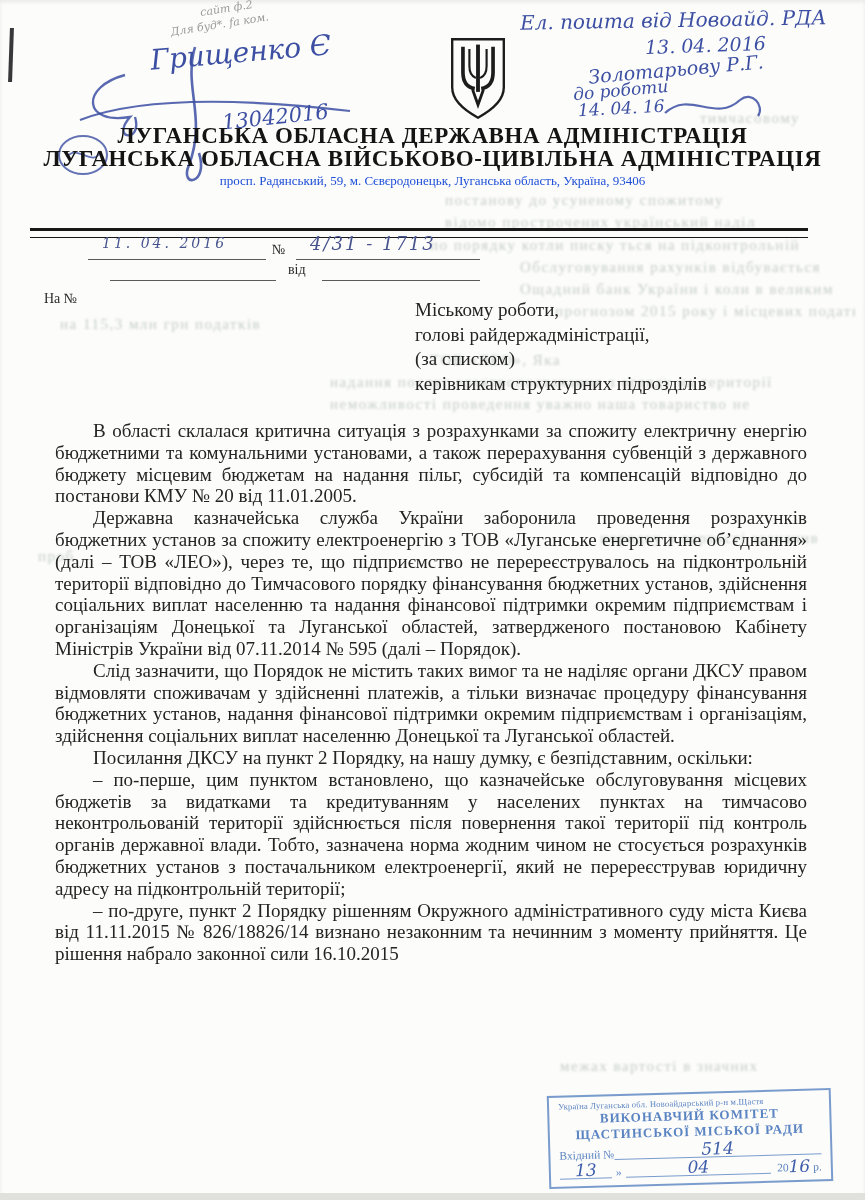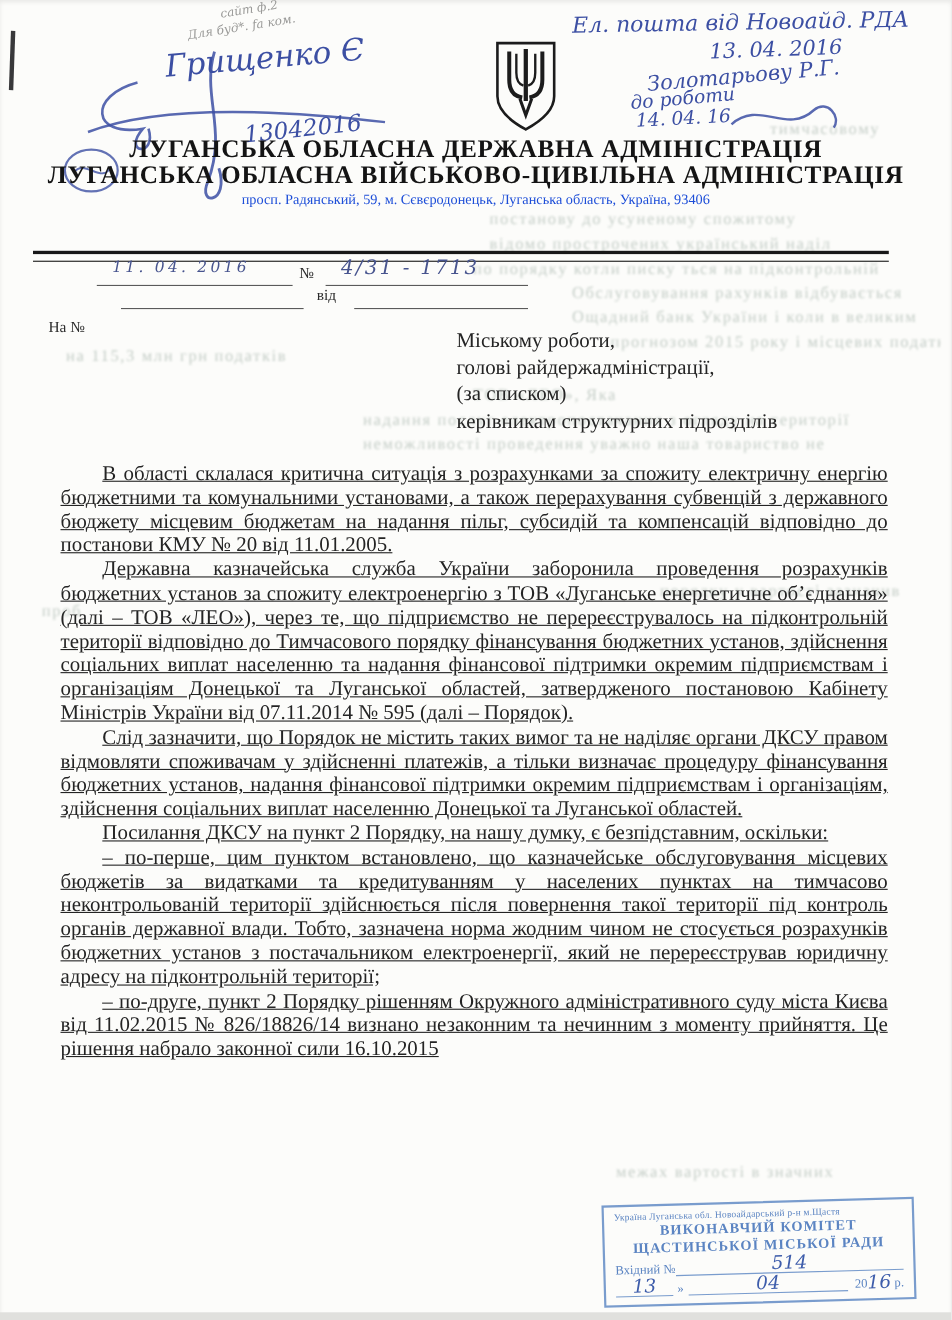--- a/index.html
+++ b/index.html
@@ -24,21 +24,21 @@
   .addr-line{position:absolute;left:40px;right:40px;text-align:center;font-size:13px;color:#1d4ed8;}
   .rule{position:absolute;left:30px;width:778px;top:228px;height:6px;
         border-top:3px solid #181818;border-bottom:1px solid #181818;}
 
   .uline{position:absolute;border-bottom:1.2px solid #5a5a5a;height:1px;}
   .plabel{position:absolute;font-size:14px;color:#2b2b2b;}
 
   .addressee{position:absolute;left:415px;top:298px;font-size:19px;line-height:24.5px;color:#242424;}
 
   .body-text{position:absolute;left:55px;top:420px;width:752px;font-size:19px;line-height:21.8px;
-             text-align:justify;color:#242424;text-decoration:underline;}
+             text-align:justify;color:#242424;}
   .body-text p{margin:0;text-indent:38px;}
 
   
   .stamp{position:absolute;left:548px;top:1092px;width:262px;padding:4px 9px 7px 9px;
          border:2.5px solid rgba(88,131,194,.8);transform:rotate(-1.6deg);
          color:#5b84c2;background:rgba(255,255,255,0);}
   .stamp .s-head{font-size:8.6px;letter-spacing:.2px;white-space:nowrap;}
   .stamp .s-title{font-size:13px;font-weight:bold;letter-spacing:1px;text-align:center;line-height:16px;}
   .stamp .s-row{display:flex;align-items:flex-end;font-size:11.5px;margin-top:2px;}
   .stamp .s-ul{border-bottom:1.4px solid rgba(88,131,194,.8);flex:1;text-align:center;line-height:12px;}
@@ -121,21 +121,21 @@
     <div>(за списком)</div>
     <div>керівникам структурних підрозділів</div>
   </div>
 
   <div class="body-text">
     <p>В області склалася критична ситуація з розрахунками за спожиту електричну енергію бюджетними та комунальними установами, а також перерахування субвенцій з державного бюджету  місцевим бюджетам на надання пільг, субсидій та компенсацій відповідно до постанови КМУ № 20 від 11.01.2005.</p>
     <p>Державна казначейська служба України заборонила проведення розрахунків бюджетних установ за спожиту електроенергію з ТОВ «Луганське енергетичне об’єднання» (далі – ТОВ «ЛЕО»), через те, що підприємство не перереєструвалось на підконтрольній території відповідно до Тимчасового порядку фінансування бюджетних установ, здійснення соціальних виплат населенню та надання фінансової підтримки окремим підприємствам і організаціям Донецької та Луганської областей, затвердженого постановою Кабінету Міністрів України від 07.11.2014 № 595 (далі – Порядок).</p>
     <p>Слід зазначити, що Порядок не містить таких вимог та не наділяє органи ДКСУ правом відмовляти споживачам у здійсненні платежів, а тільки визначає процедуру фінансування бюджетних установ, надання фінансової підтримки окремим підприємствам і організаціям, здійснення соціальних виплат населенню Донецької та Луганської областей.</p>
     <p>Посилання ДКСУ на пункт 2 Порядку, на нашу думку, є безпідставним, оскільки:</p>
     <p>– по-перше, цим пунктом встановлено, що казначейське обслуговування місцевих бюджетів за видатками та кредитуванням у населених пунктах на тимчасово неконтрольованій території здійснюється після повернення такої території під контроль органів державної влади. Тобто, зазначена норма жодним чином не стосується розрахунків бюджетних установ з постачальником електроенергії, який не перереєстрував юридичну адресу на підконтрольній території;</p>
-    <p>–   по-друге, пункт 2 Порядку рішенням Окружного адміністративного суду міста Києва від 11.02.2015 № 826/18826/14 визнано незаконним та нечинним з моменту прийняття. Це рішення набрало законної сили 16.10.2015</p>
+    <p>–   по-друге, пункт 2 Порядку рішенням Окружного адміністративного суду міста Києва від 11.11.2015 № 826/18826/14 визнано незаконним та нечинним з моменту прийняття. Це рішення набрало законної сили 16.10.2015</p>
   </div>
 
   <div class="stamp">
     <div class="s-head">Україна Луганська обл. Новоайдарський р-н м.Щастя</div>
     <div class="s-title">ВИКОНАВЧИЙ КОМІТЕТ</div>
     <div class="s-title">ЩАСТИНСЬКОЇ МІСЬКОЇ РАДИ</div>
     <div class="s-row">
       <span>Вхідний №</span>
       <span class="s-ul"><span class="s-hand">514</span></span>
     </div>

